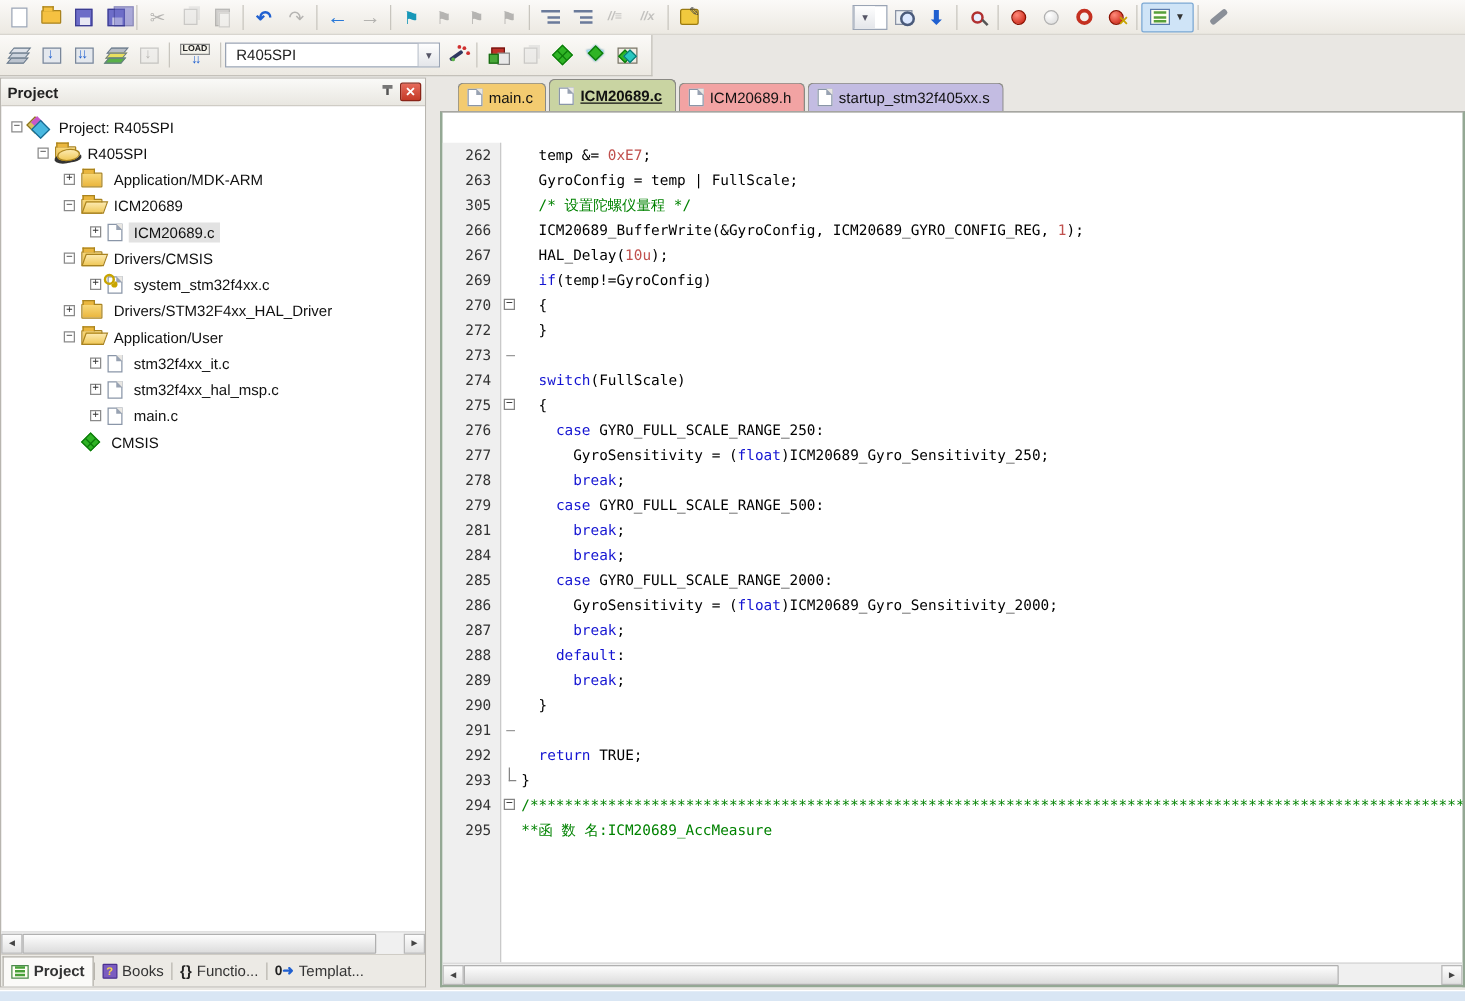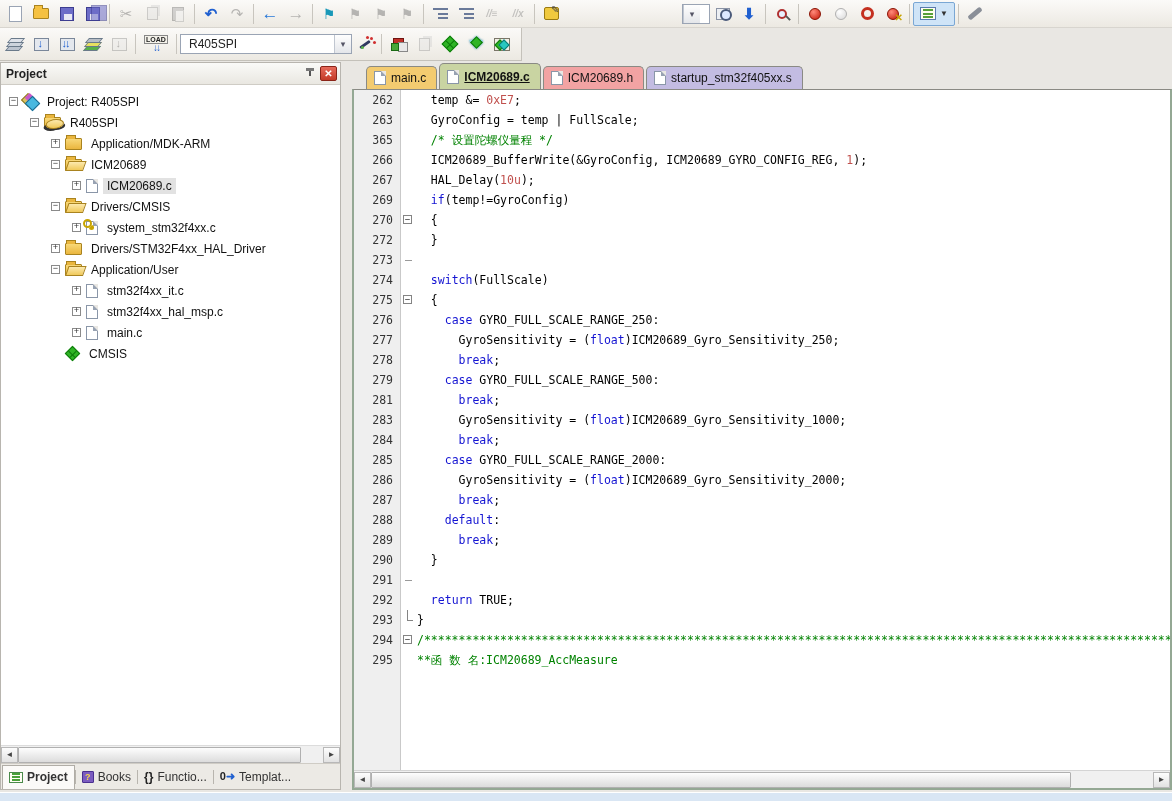--- a/index.html
+++ b/index.html
@@ -131,21 +131,21 @@
   .splitter { width:11px; height:100%; background:#e9e7e3; }
 
   
   .eregion { flex:1; height:100%; display:flex; flex-direction:column; overflow:hidden; }
   .etabbar { height:27px; display:flex; align-items:flex-end; padding-left:14px; background:#e9e7e3; }
   .etab { height:23px; display:flex; align-items:center; gap:5px; padding:0 10px 0 7px; margin-right:2px;
           border:1px solid #8a8a84; border-bottom:none; border-radius:5px 5px 0 0; font-size:12px; color:#111; white-space:nowrap; }
   .etab.active { height:26px; font-weight:bold; }
   .etab.active .etab-label { text-decoration:underline; }
   .eframe { flex:1; border:2px solid #94a894; border-top:1px solid #8a8a84; background:#fff; display:flex; flex-direction:column; overflow:hidden; }
-  .codewrap { flex:1; position:relative; overflow:hidden; }
+  .codewrap { flex:1; position:relative; overflow:hidden;margin-top:24px; }
   .gutterbg { position:absolute; left:0; top:0; width:47px; height:100%; background:#efefef; border-right:1px solid #c9c9c9; }
   .code { position:relative; font-family:"DejaVu Sans Mono","Liberation Mono",monospace; font-size:11.5px; }
   .crow { height:20px; display:flex; align-items:center; white-space:pre; }
   .ln { width:47px; flex:0 0 auto; text-align:right; padding-right:8px; color:#333; }
   .fold { width:16px; flex:0 0 auto; height:20px; position:relative; }
   .fold .fbox { position:absolute; left:2px; top:5px; width:9px; height:9px; border:1px solid #848484; background:#fff; font-size:9px; line-height:7px; text-align:center; color:#333; }
   .fold .fend { position:absolute; left:6px; top:0; width:6px; height:11px; border-left:1px solid #848484; border-bottom:1px solid #848484; }
   .fold .ftick { position:absolute; left:4px; top:10px; width:7px; height:1px; background:#9a9a9a; }
   .ct { color:#000; }
   .seg-k { color:var(--kw); }
@@ -462,35 +462,34 @@
           <span class="tico ti-file" style="margin-right:0"></span>
           <span class="etab-label">startup_stm32f405xx.s</span>
         </div>
       </div>
     <div class="eframe">
       <div class="codewrap">
         <div class="gutterbg"></div>
         <div class="code">
             <div class="crow"><span class="ln">262</span><span class="fold"></span><span class="ct"><span class="seg-p">  temp &amp;= </span><span class="seg-n">0xE7</span><span class="seg-p">;</span></span></div>
             <div class="crow"><span class="ln">263</span><span class="fold"></span><span class="ct"><span class="seg-p">  GyroConfig = temp | FullScale;</span></span></div>
-            <div class="crow"><span class="ln">365</span><span class="fold"></span><span class="ct"><span class="seg-p">  </span><span class="seg-c">/* 设置陀螺仪量程 */</span></span></div>
+            <div class="crow"><span class="ln">305</span><span class="fold"></span><span class="ct"><span class="seg-p">  </span><span class="seg-c">/* 设置陀螺仪量程 */</span></span></div>
             <div class="crow"><span class="ln">266</span><span class="fold"></span><span class="ct"><span class="seg-p">  ICM20689_BufferWrite(&amp;GyroConfig, ICM20689_GYRO_CONFIG_REG, </span><span class="seg-n">1</span><span class="seg-p">);</span></span></div>
             <div class="crow"><span class="ln">267</span><span class="fold"></span><span class="ct"><span class="seg-p">  HAL_Delay(</span><span class="seg-n">10u</span><span class="seg-p">);</span></span></div>
             <div class="crow"><span class="ln">269</span><span class="fold"></span><span class="ct"><span class="seg-p">  </span><span class="seg-k">if</span><span class="seg-p">(temp!=GyroConfig)</span></span></div>
             <div class="crow"><span class="ln">270</span><span class="fold"><span class="fbox">−</span></span><span class="ct"><span class="seg-p">  {</span></span></div>
             <div class="crow"><span class="ln">272</span><span class="fold"></span><span class="ct"><span class="seg-p">  }</span></span></div>
             <div class="crow"><span class="ln">273</span><span class="fold"><span class="ftick"></span></span><span class="ct"></span></div>
             <div class="crow"><span class="ln">274</span><span class="fold"></span><span class="ct"><span class="seg-p">  </span><span class="seg-k">switch</span><span class="seg-p">(FullScale)</span></span></div>
             <div class="crow"><span class="ln">275</span><span class="fold"><span class="fbox">−</span></span><span class="ct"><span class="seg-p">  {</span></span></div>
             <div class="crow"><span class="ln">276</span><span class="fold"></span><span class="ct"><span class="seg-p">    </span><span class="seg-k">case</span><span class="seg-p"> GYRO_FULL_SCALE_RANGE_250:</span></span></div>
             <div class="crow"><span class="ln">277</span><span class="fold"></span><span class="ct"><span class="seg-p">      GyroSensitivity = (</span><span class="seg-k">float</span><span class="seg-p">)ICM20689_Gyro_Sensitivity_250;</span></span></div>
             <div class="crow"><span class="ln">278</span><span class="fold"></span><span class="ct"><span class="seg-p">      </span><span class="seg-k">break</span><span class="seg-p">;</span></span></div>
             <div class="crow"><span class="ln">279</span><span class="fold"></span><span class="ct"><span class="seg-p">    </span><span class="seg-k">case</span><span class="seg-p"> GYRO_FULL_SCALE_RANGE_500:</span></span></div>
             <div class="crow"><span class="ln">281</span><span class="fold"></span><span class="ct"><span class="seg-p">      </span><span class="seg-k">break</span><span class="seg-p">;</span></span></div>
-            <div class="crow"><span class="ln">283</span><span class="fold"></span><span class="ct"><span class="seg-p">      GyroSensitivity = (</span><span class="seg-k">float</span><span class="seg-p">)ICM20689_Gyro_Sensitivity_1000;</span></span></div>
             <div class="crow"><span class="ln">284</span><span class="fold"></span><span class="ct"><span class="seg-p">      </span><span class="seg-k">break</span><span class="seg-p">;</span></span></div>
             <div class="crow"><span class="ln">285</span><span class="fold"></span><span class="ct"><span class="seg-p">    </span><span class="seg-k">case</span><span class="seg-p"> GYRO_FULL_SCALE_RANGE_2000:</span></span></div>
             <div class="crow"><span class="ln">286</span><span class="fold"></span><span class="ct"><span class="seg-p">      GyroSensitivity = (</span><span class="seg-k">float</span><span class="seg-p">)ICM20689_Gyro_Sensitivity_2000;</span></span></div>
             <div class="crow"><span class="ln">287</span><span class="fold"></span><span class="ct"><span class="seg-p">      </span><span class="seg-k">break</span><span class="seg-p">;</span></span></div>
             <div class="crow"><span class="ln">288</span><span class="fold"></span><span class="ct"><span class="seg-p">    </span><span class="seg-k">default</span><span class="seg-p">:</span></span></div>
             <div class="crow"><span class="ln">289</span><span class="fold"></span><span class="ct"><span class="seg-p">      </span><span class="seg-k">break</span><span class="seg-p">;</span></span></div>
             <div class="crow"><span class="ln">290</span><span class="fold"></span><span class="ct"><span class="seg-p">  }</span></span></div>
             <div class="crow"><span class="ln">291</span><span class="fold"><span class="ftick"></span></span><span class="ct"></span></div>
             <div class="crow"><span class="ln">292</span><span class="fold"></span><span class="ct"><span class="seg-p">  </span><span class="seg-k">return</span><span class="seg-p"> TRUE;</span></span></div>
             <div class="crow"><span class="ln">293</span><span class="fold"><span class="fend"></span></span><span class="ct"><span class="seg-p">}</span></span></div>

